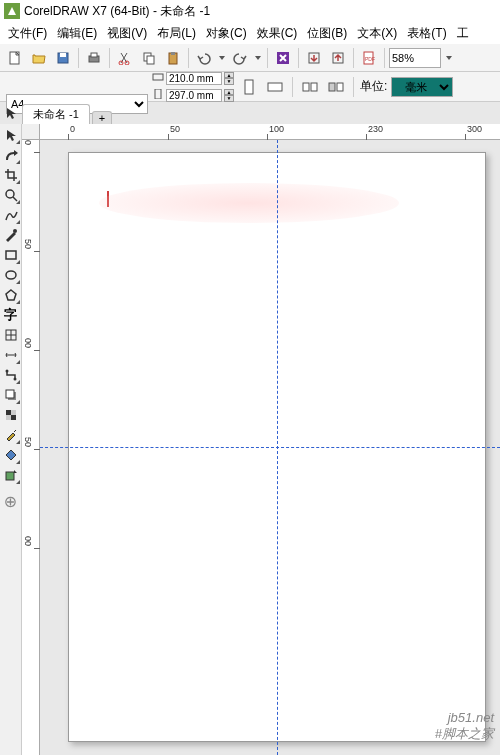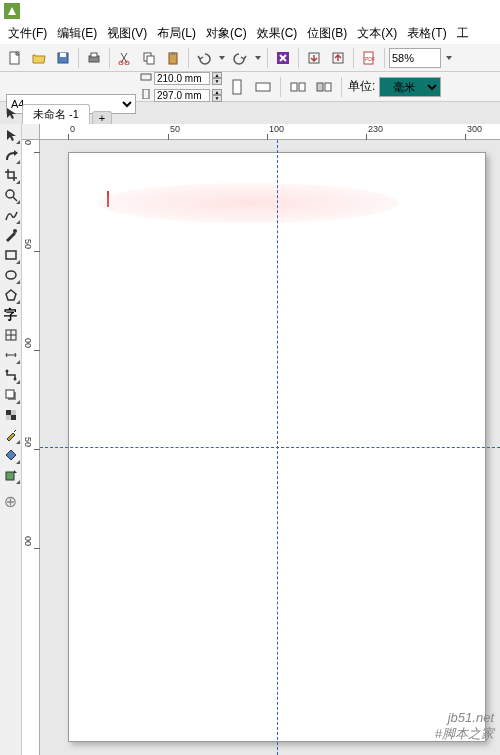--- a/index.html
+++ b/index.html
@@ -6,21 +6,21 @@
 body { width: 500px; height: 755px; background: #e8e8e8; overflow: hidden; position: relative; }
 .titlebar { height: 22px; background: #fff; display: flex; align-items: center; padding: 0 4px; gap: 4px; font-size: 12px; }
 .app-icon { width: 16px; height: 16px; background: #6b9e3f; display: flex; align-items: center; justify-content: center; color: #fff; font-size: 10px; font-weight: bold; }
 .menubar { height: 22px; background: #fff; display: flex; align-items: center; gap: 2px; padding: 0 4px; font-size: 12px; }
 .menu-item { padding: 2px 4px; cursor: pointer; }
 .toolbar { height: 28px; background: #f4f4f4; border-bottom: 1px solid #ccc; display: flex; align-items: center; gap: 2px; padding: 0 4px; }
 .tbtn { width: 22px; height: 22px; display: flex; align-items: center; justify-content: center; cursor: pointer; border-radius: 2px; }
 .tsep { width: 1px; height: 20px; background: #ccc; margin: 0 2px; }
 .zoom-sel { width: 52px; height: 20px; font-size: 11px; border: 1px solid #aaa; background: #fff; padding: 0 2px; }
 .propbar { height: 30px; background: #f4f4f4; border-bottom: 1px solid #ccc; display: flex; align-items: center; gap: 4px; padding: 0 6px; font-size: 11px; }
-.pagesel { width: 130px; height: 20px; font-size: 11px; border: 1px solid #aaa; background: #fff; margin-top: 34px; }
+.pagesel { width: 142px; height: 20px; font-size: 11px; border: 1px solid #aaa; background: #fff; margin-top: 34px; }
 .dimgrp { display: flex; flex-direction: column; gap: 4px; }
 .dimrow { display: flex; align-items: center; gap: 2px; }
 .diminput { width: 56px; height: 13px; font-size: 10px; border: 1px solid #aaa; padding: 0 2px; }
 .spinner { width: 10px; height: 13px; display: flex; flex-direction: column; }
 .spinbtn { height: 50%; background: #e0e0e0; border: 1px solid #999; font-size: 5px; text-align: center; line-height: 4px; cursor: pointer; }
 .pbtn { width: 22px; height: 22px; display: flex; align-items: center; justify-content: center; cursor: pointer; border: 1px solid transparent; }
 .unitlabel { font-size: 12px; }
 .unitsel { width: 62px; height: 20px; font-size: 11px; border: 1px solid #aaa; background: #0f766e; text-align: center; }
 .tabbar { height: 22px; background: #e8e8e8; display: flex; align-items: flex-end; padding-left: 22px; gap: 0; }
 .tab { background: #fff; border: 1px solid #bbb; border-bottom: none; padding: 2px 10px; font-size: 11px; border-radius: 3px 3px 0 0; cursor: pointer; }
@@ -51,20 +51,21 @@
 </style>
 </head>
 <body>
 
 <div class="titlebar">
   <div class="app-icon">
     <svg width="12" height="12" viewBox="0 0 12 12">
         <path d="M2 10 L6 2 L10 10 Z" fill="#fff"></path>
       </svg>
   </div>
+  <span>CorelDRAW X7 (64-Bit) - 未命名 -1</span>
 </div>
 
 <div class="menubar">
   <span class="menu-item">文件(F)</span>
   <span class="menu-item">编辑(E)</span>
   <span class="menu-item">视图(V)</span>
   <span class="menu-item">布局(L)</span>
   <span class="menu-item">对象(C)</span>
   <span class="menu-item">效果(C)</span>
   <span class="menu-item">位图(B)</span>

